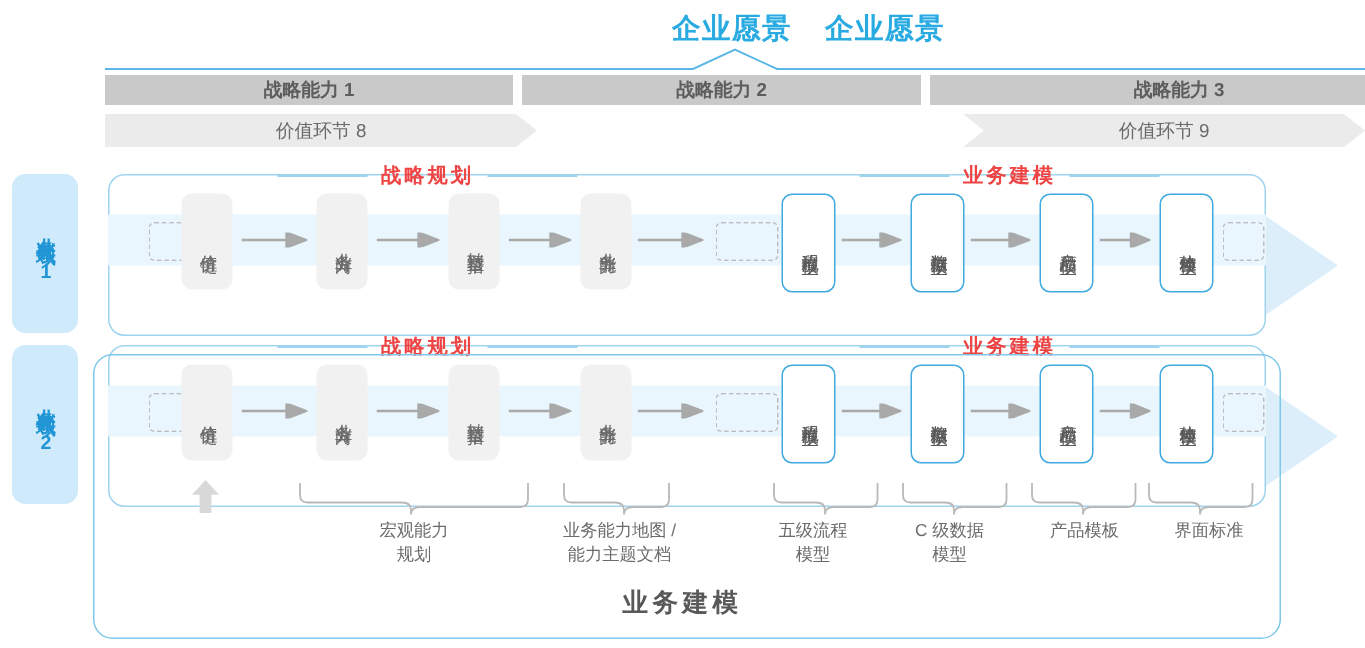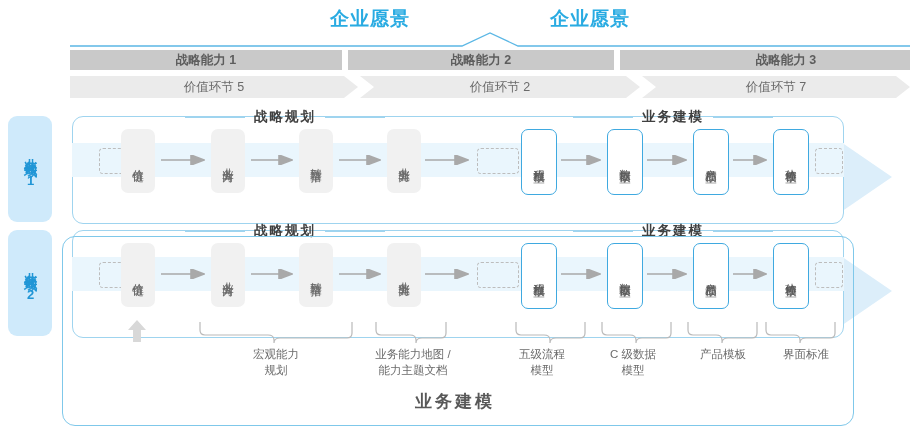--- a/index.html
+++ b/index.html
@@ -5,21 +5,21 @@
   html,body{margin:0;padding:0;background:#ffffff;}
   body{
     font-family:"Liberation Sans","DejaVu Sans",sans-serif;
     width:910px;height:432px;position:relative;overflow:hidden;
     color:#5a5a5a;
   }
   .stage{position:absolute;left:0;top:0;width:910px;height:432px;}
 
   
   .vision-wrap{position:absolute;left:330px;top:6px;width:300px;height:26px;
-    display:flex;align-items:center;justify-content:space-between;gap:22px;}
+    display:flex;align-items:center;justify-content:flex-end;gap:22px;}
   .vision-title{font-size:19px;font-weight:bold;color:#29ABE2;letter-spacing:1px;white-space:nowrap;}
 
   .peak-line{position:absolute;left:70px;top:32px;width:840px;height:16px;}
 
   
   .cap-row{position:absolute;left:70px;top:50px;width:840px;height:20px;}
   .cap-bar{position:absolute;top:0;height:20px;background:#c9c9c9;
     display:flex;align-items:center;justify-content:center;
     font-size:12.5px;font-weight:bold;color:#5d5d5d;white-space:nowrap;}
 
@@ -41,21 +41,21 @@
   .row-box{position:absolute;left:72px;width:770px;border:1.3px solid #9fd4ef;
     border-radius:11px;background:#fff;}
   .band{position:absolute;height:34px;background:#eaf6fd;}
   .band-arrow{position:absolute;width:54px;height:74px;
     clip-path:polygon(0 0, 0 100%, 100% 50%);background:#dceefa;}
   .band-tailbar{position:absolute;height:34px;background:#dceefa;}
 
   
   .sec-cap{position:absolute;display:flex;align-items:center;gap:9px;}
   .sec-cap .ln{height:1.4px;background:#9fd4ef;}
-  .sec-cap .tx{font-size:13.5px;font-weight:bold;color:#404040;letter-spacing:2px;white-space:nowrap;}
+  .sec-cap .tx{font-size:13.5px;font-weight:bold;color:#ef4444;letter-spacing:2px;white-space:nowrap;}
 
   
   .node{position:absolute;border-radius:7px;display:flex;align-items:center;justify-content:center;}
   .node .vtxt{writing-mode:vertical-rl;text-orientation:upright;
     font-size:11.5px;line-height:1.22;letter-spacing:1px;text-align:center;}
   .node.gray{background:#f1f1f1;}
   .node.gray .vtxt{color:#6b6b6b;}
   .node.blue{background:#ffffff;border:1.4px solid #3fa9e0;}
   .node.blue .vtxt{color:#5a5a5a;}
   .node.dash{border:1.3px dashed #bdbdbd;background:transparent;border-radius:4px;}
@@ -100,27 +100,24 @@
     <div class="cap-bar" style="left:278px;width:266px;text-align:right;">
       <span>战略能力 2</span>
     </div>
     <div class="cap-bar" style="left:550px;width:332px;">
       <span>战略能力 3</span>
     </div>
   </div>
 
   <div class="val-row">
     <div class="val-seg c1" style="left:0px;width:288px;">
-      <span>价值环节 5</span>
-    </div>
-    <div class="val-seg cm" style="left:290px;width:280px;">
-      <span>价值环节 2</span>
+      <span>价值环节 8</span>
     </div>
     <div class="val-seg cm" style="left:572px;width:268px;">
-      <span>价值环节 7</span>
+      <span>价值环节 9</span>
     </div>
   </div>
 
   <div class="domain-tab" style="top:116px;height:106px;">
     <span class="vtxt">业务领域 1</span>
   </div>
   <div class="domain-tab" style="top:230px;height:106px;">
     <span class="vtxt">业务领域 2</span>
   </div>
 

